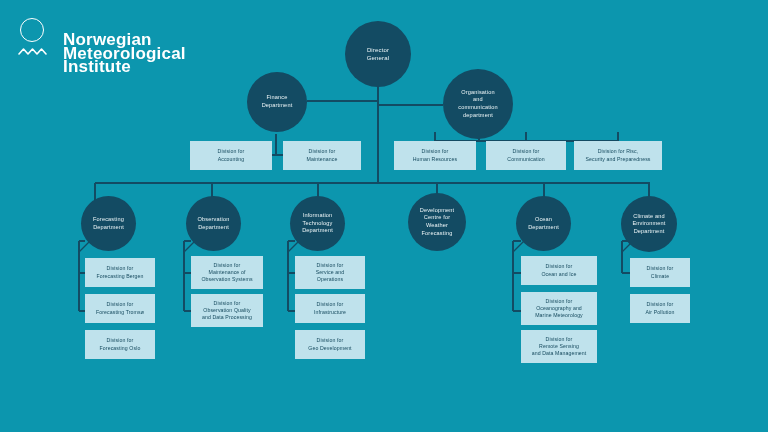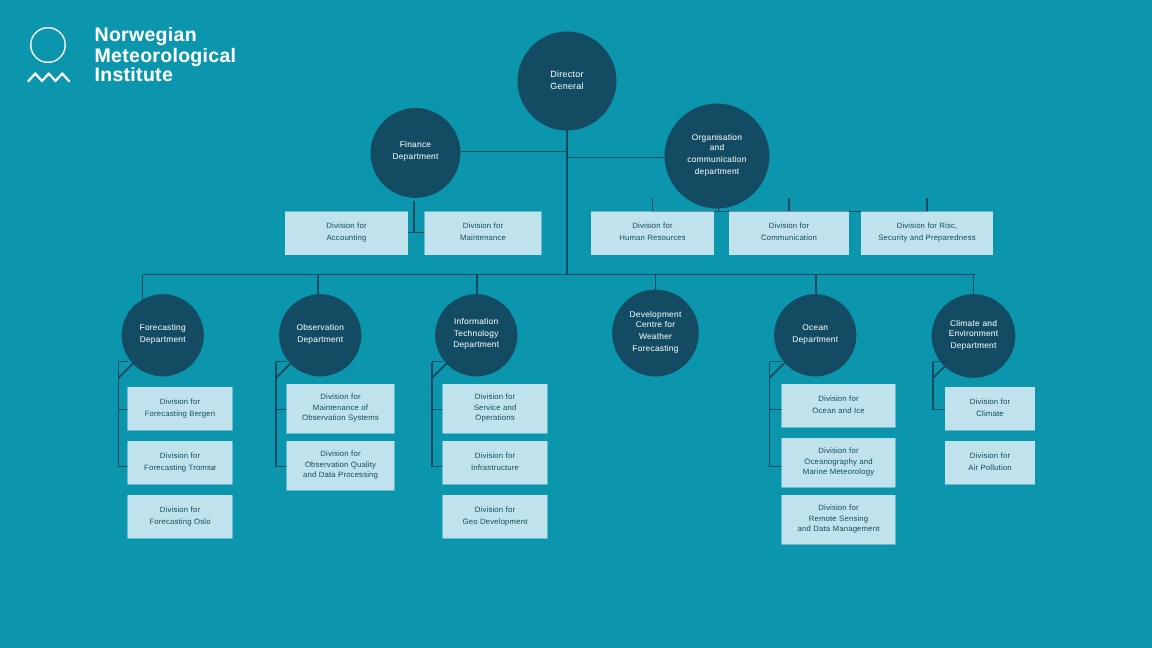--- a/index.html
+++ b/index.html
@@ -54,25 +54,26 @@
   }
   #logo-mark .wave {
     position: absolute;
     left: 0px;
     top: 31px;
     width: 30px;
     height: 10px;
   }
   #logo-text {
     color: #ffffff;
-    font-size: 13px;
+    font-size: 17px;
     font-weight: bold;
     line-height: 13.6px;
     letter-spacing: 0.2px;
     white-space: pre-line;
+    margin-top: 17px;
   }
 
   
   .circle-node {
     position: absolute;
     border-radius: 50%;
     background: #134b63;
     color: #eef6f8;
     display: flex;
     align-items: center;

